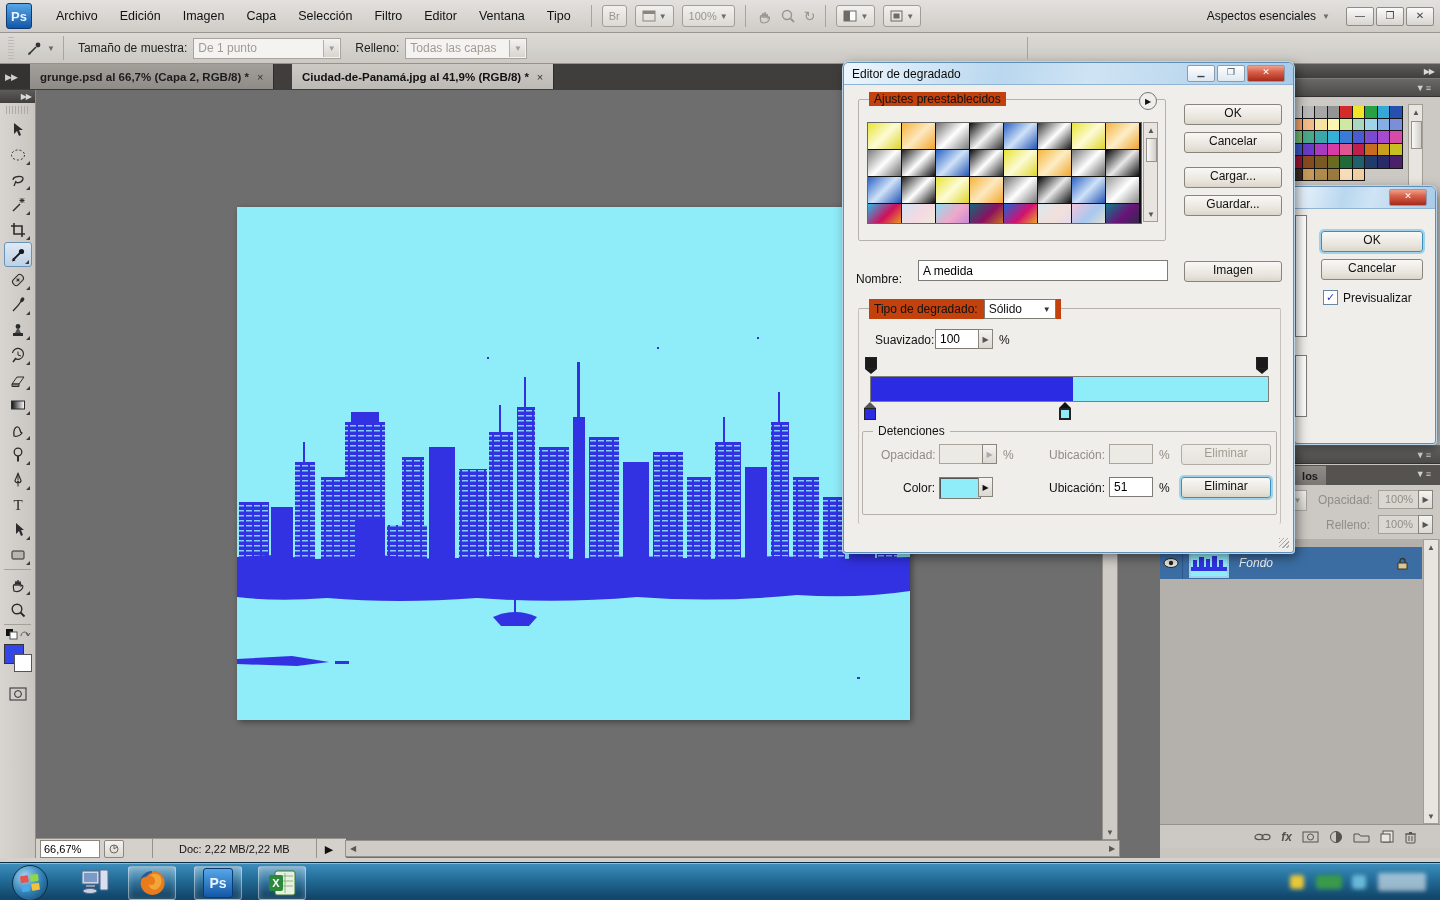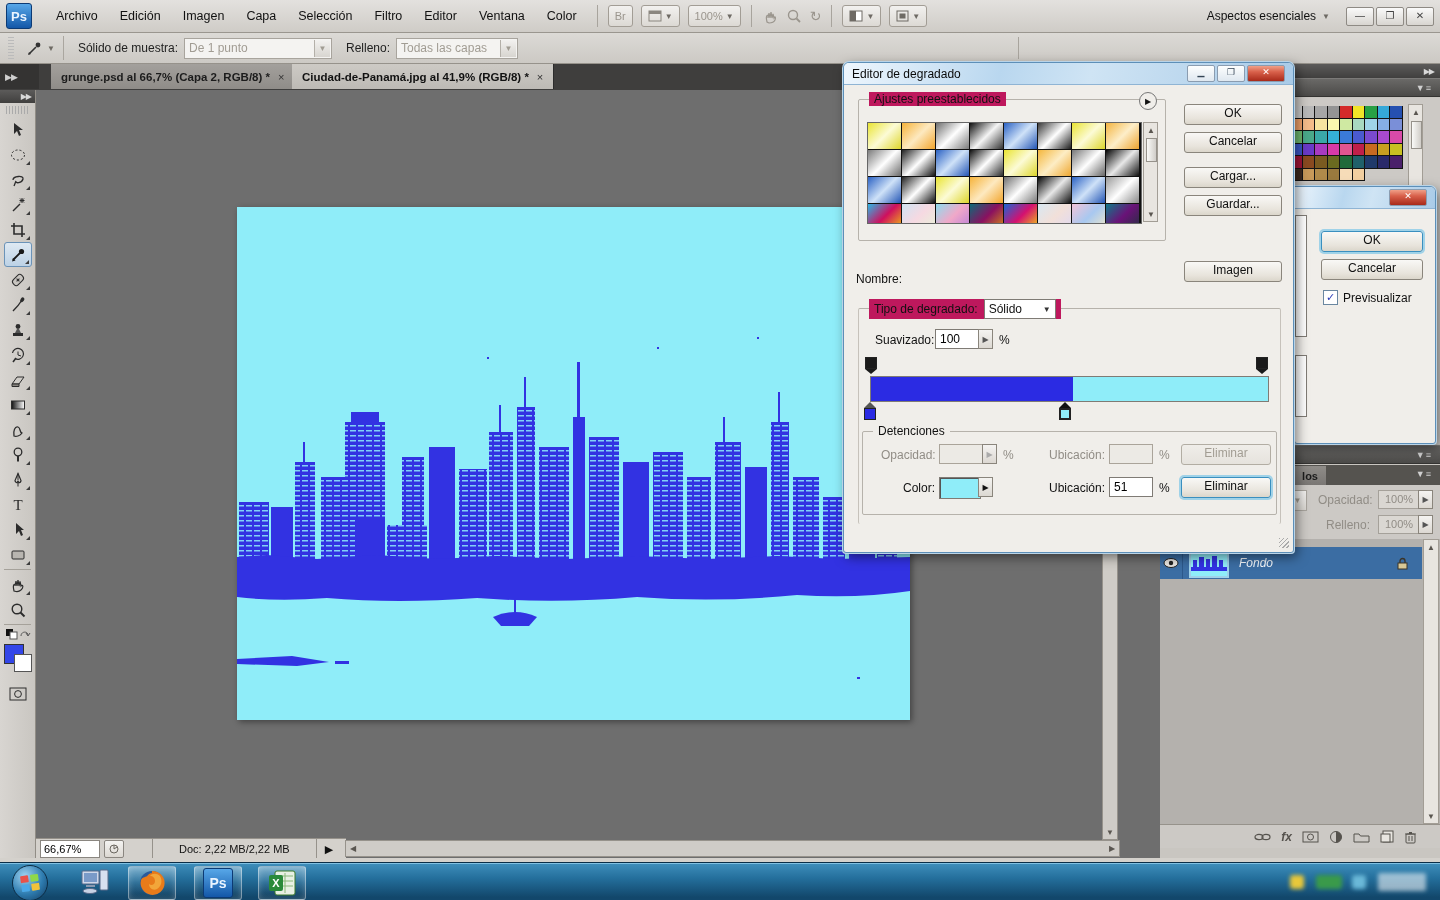--- a/index.html
+++ b/index.html
@@ -80,21 +80,21 @@
              display:flex;align-items:center;padding:0 8px;font-size:12px;color:#0a0a0a;border-bottom:1px solid #8fb4d4;}
   .dlg-btns{margin-left:auto;display:flex;gap:2px;}
   .wbtn{width:26px;height:15px;border:1px solid #8a9cb0;border-radius:2px;background:linear-gradient(#fdfefe,#dfe8f0);
         font-size:9px;line-height:13px;text-align:center;color:#345;}
   .wbtn.close{background:linear-gradient(#f0a088,#d8604a 40%,#a82a1a);color:#fff;width:36px;font-weight:bold;}
   .btn{position:absolute;height:19px;background:linear-gradient(#f9f8f6,#e8e4dc 70%,#dbd6cb);border:1px solid #8a857c;
        border-radius:3px;font-size:12px;color:#111;text-align:center;line-height:17px;}
   .btn.disabled{color:#a29d93;border-color:#b2ada3;background:linear-gradient(#efede9,#e6e3dd);}
   .btn.focused{box-shadow:0 0 0 2px #9fd2e8;border-color:#3a8fbf;}
   .grp{position:absolute;border:1px solid #b6b2ab;border-radius:2px;}
-  .leg{position:absolute;top:-8px;left:10px;background:#be185d;padding:0 5px;font-size:12px;white-space:nowrap;}
+  .leg{position:absolute;top:-8px;left:10px;background:#c2410c;padding:0 5px;font-size:12px;white-space:nowrap;}
   .tinput{position:absolute;background:#fff;border:1px solid #7f7b75;font-size:12px;padding:0 4px;font-family:inherit;box-sizing:border-box;}
   .lbl{position:absolute;font-size:12px;white-space:nowrap;}
   .spinbtn{position:absolute;width:15px;height:20px;background:linear-gradient(#f4f3f1,#dcd8d2);border:1px solid #8a857c;
            box-sizing:border-box;font-size:8px;color:#555;display:flex;align-items:center;justify-content:center;}
   .preset-grid{position:absolute;left:8px;top:22px;width:273px;height:100px;overflow:hidden;background:#111;
                display:grid;grid-template-columns:repeat(8,33px);grid-auto-rows:26px;gap:1px;border:1px solid #666;}
   .preset-cell{width:33px;height:26px;}
   .dscroll{position:absolute;background:#e8e5e0;border:1px solid #a29d95;box-sizing:border-box;}
   .grad-stop{position:absolute;width:12px;height:12px;border:1px solid #222;box-sizing:border-box;}
   .stop-tri-up{position:absolute;width:0;height:0;border-left:6px solid transparent;border-right:6px solid transparent;}
@@ -116,21 +116,21 @@
   <div class="menubar abs">
     <div class="pslogo">Ps</div>
     <div class="menu-item">Archivo</div>
     <div class="menu-item">Edición</div>
     <div class="menu-item">Imagen</div>
     <div class="menu-item">Capa</div>
     <div class="menu-item">Selección</div>
     <div class="menu-item">Filtro</div>
     <div class="menu-item">Editor</div>
     <div class="menu-item">Ventana</div>
-    <div class="menu-item">Color</div>
+    <div class="menu-item">Tipo</div>
     <div class="vsep"></div>
     <div class="appbtn">
         <span>Br</span>
       </div>
     <div class="appbtn" style="margin-left:6px">
       <svg width="14" height="12">
           <rect x="1" y="1" width="12" height="10" fill="none" stroke="#8a867f"></rect>
           <rect x="1" y="1" width="12" height="3" fill="#8a867f"></rect>
         </svg>
       <span class="caret">▼</span>
@@ -176,36 +176,36 @@
   <div class="optionsbar abs">
     <div class="grip"></div>
     <div style="display:flex;align-items:center;gap:4px;padding:0 8px;border-right:1px solid #aaa69f;height:24px">
       <svg width="17" height="17">
           <line x1="3" y1="14" x2="10" y2="7" stroke="#333" stroke-width="1.6"></line>
           <circle cx="12" cy="5" r="2.4" fill="#333"></circle>
           <path d="M2,15 L5,14 L3,12 Z" fill="#333"></path>
         </svg>
       <span class="caret">▼</span>
     </div>
-    <span class="opt-label">Sólido de muestra:</span>
+    <span class="opt-label">Tamaño de muestra:</span>
     <div class="opt-select" style="width:138px">
       <span>De 1 punto</span>
         <span class="dd">▼</span>
       </div>
     <span class="opt-label">Relleno:</span>
     <div class="opt-select" style="width:112px">
       <span>Todas las capas</span>
         <span class="dd">▼</span>
       </div>
     <div class="vsep" style="margin-left:500px"></div>
   </div>
 
   <div class="tabbar abs">
     <div class="tabwell-corner">▶▶</div>
-    <div class="tab" style="left:51px;background:linear-gradient(#a3a09c,#8f8c88);color:#1c1c1c;">
+    <div class="tab" style="left:30px;background:linear-gradient(#a3a09c,#8f8c88);color:#1c1c1c;">
       <span>grunge.psd al 66,7% (Capa 2, RGB/8) *</span>
         <span class="x">×</span>
     </div>
     <div class="tab" style="left:292px;background:linear-gradient(#cdcac5,#bdbab5);color:#111;">
       <span>Ciudad-de-Panamá.jpg al 41,9% (RGB/8) *</span>
         <span class="x">×</span>
     </div>
   </div>
 
   <div class="toolbar abs">
@@ -774,20 +774,21 @@
         <div class="sbarrow" style="bottom:0;left:0">▼</div>
       </div>
     </div>
 
     <div class="btn" style="left:340px;top:41px;width:96px">OK</div>
     <div class="btn" style="left:340px;top:69px;width:96px">Cancelar</div>
     <div class="btn" style="left:340px;top:104px;width:96px">Cargar...</div>
     <div class="btn" style="left:340px;top:132px;width:96px">Guardar...</div>
 
     <span class="lbl" style="left:12px;top:209px">Nombre:</span>
+    <input class="tinput" style="left: 74px; top: 197px; width: 250px; height: 21px;" value="A medida">
     <div class="btn" style="left:340px;top:198px;width:96px">Imagen</div>
 
     <div class="grp" style="left:14px;top:245px;width:421px;height:215px;border-bottom:none;border-left-color:#c6c2bb;border-right-color:#c6c2bb">
       <div class="leg" style="display:flex;align-items:center;gap:6px;top:-10px">
         <span>Tipo de degradado:</span>
         <div style="position:relative;width:72px;height:20px;background:#fff;border:1px solid #7f7b75;display:flex;align-items:center;padding:0 4px;box-sizing:border-box">
           <span>Sólido</span>
           <span style="position:absolute;right:4px;font-size:8px;color:#333">▼</span>
         </div>
       </div>

